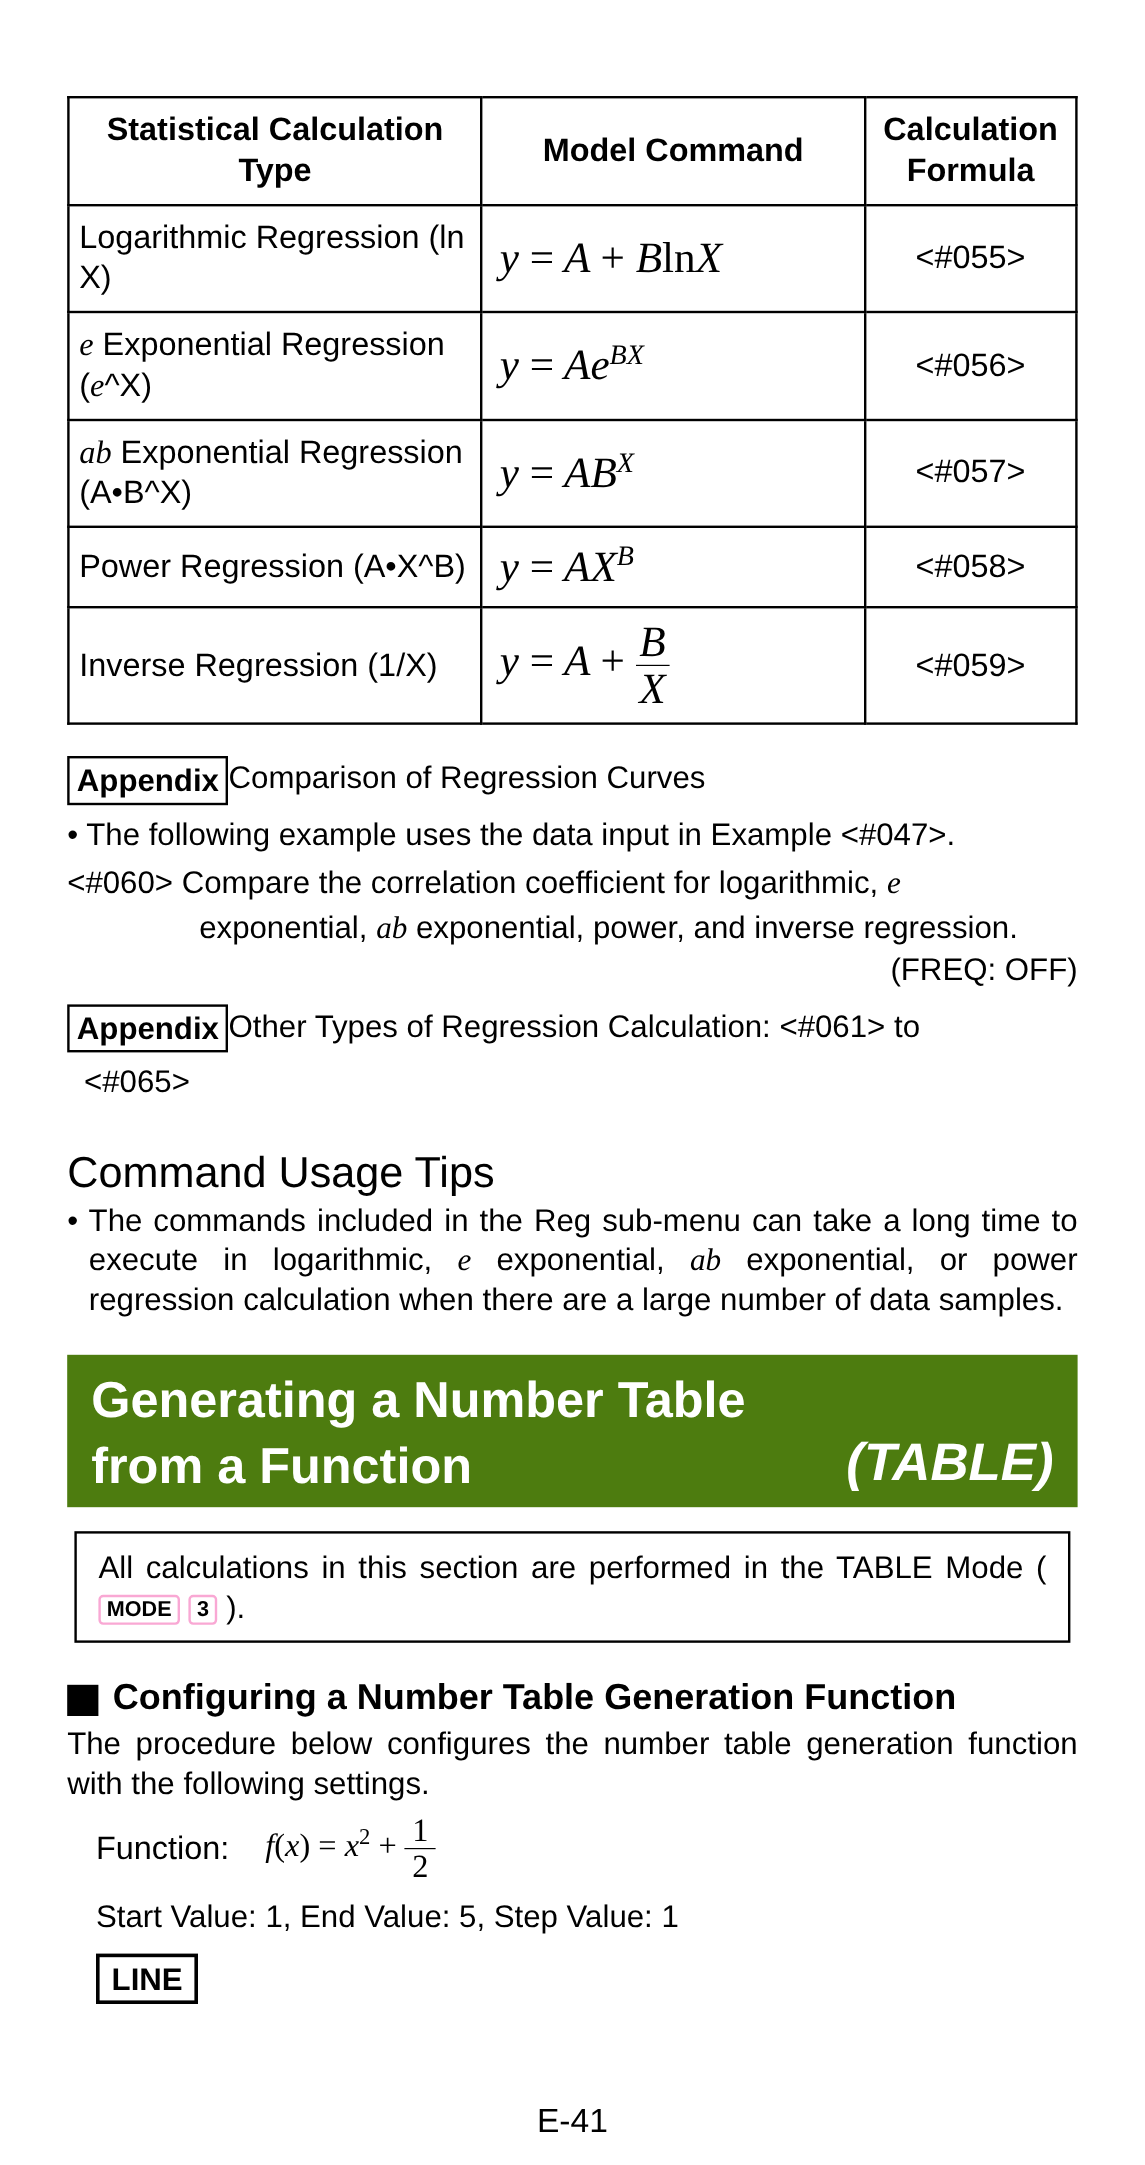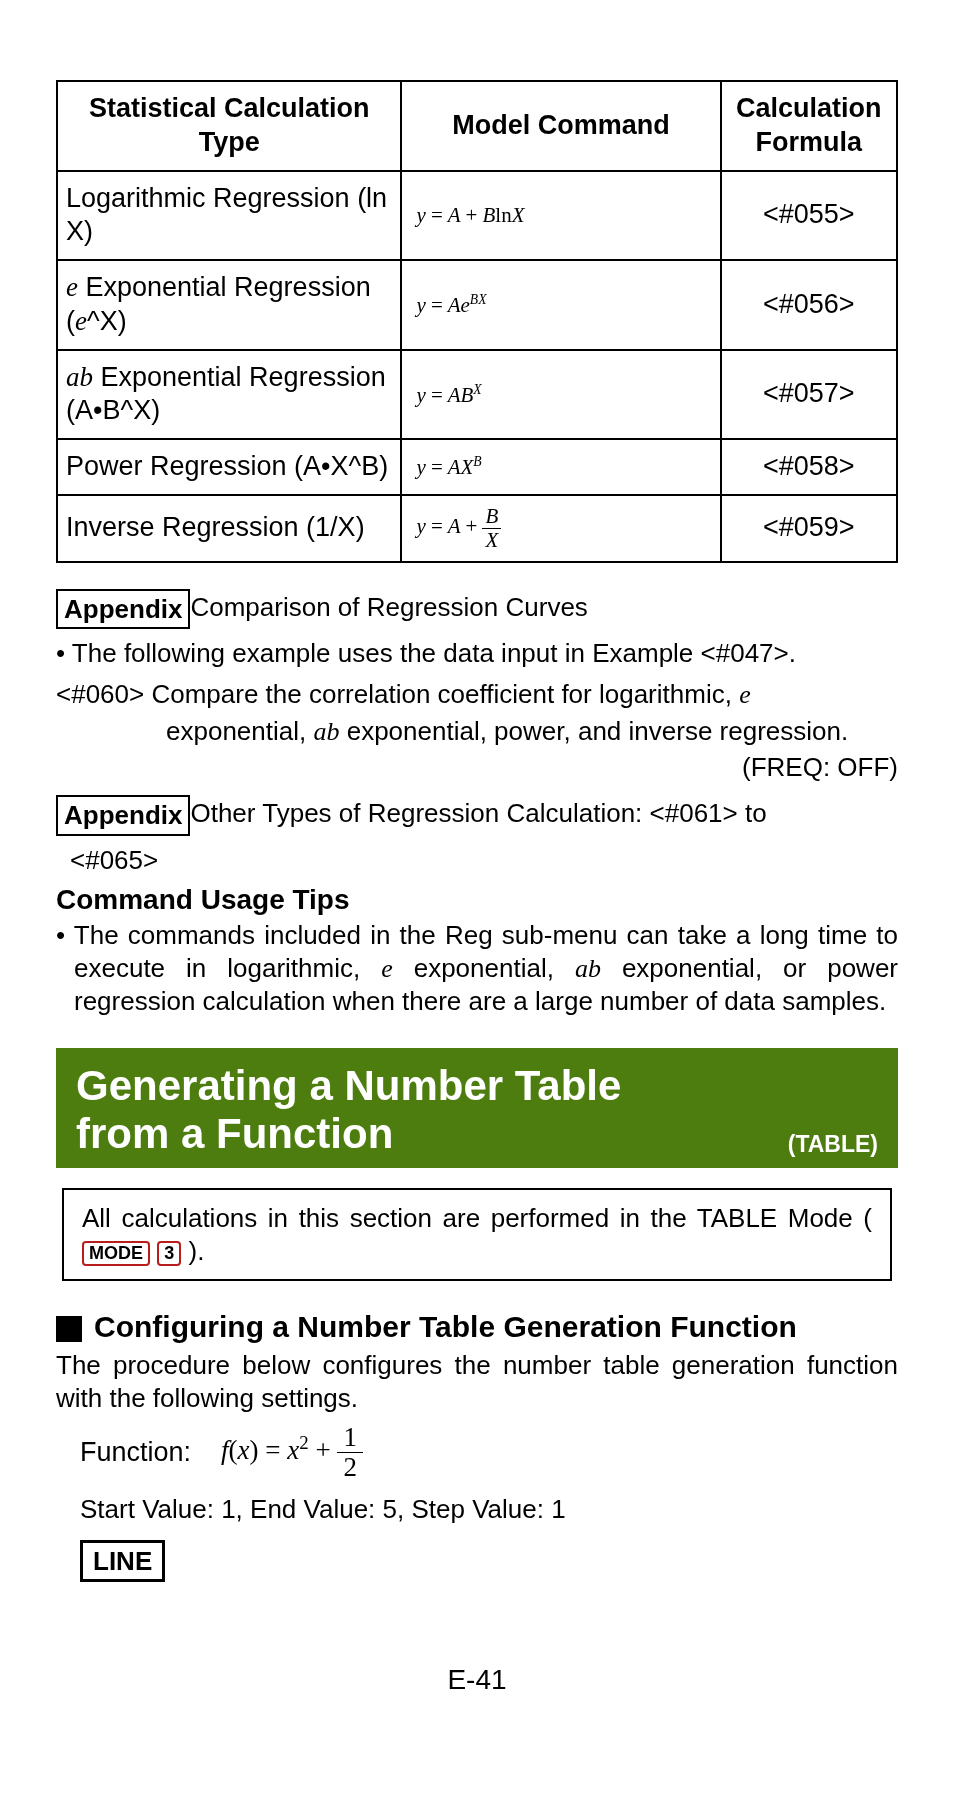--- a/index.html
+++ b/index.html
@@ -1,46 +1,46 @@
 <!DOCTYPE html>
 <html><head>
 <meta charset="utf-8">
 <style>
   * { box-sizing: border-box; margin: 0; padding: 0; }
   body { font-family: Arial, Helvetica, sans-serif; font-size: 26px; width: 954px; background: #fff; color: #000; padding: 80px 56px 40px; line-height: 1.25; }
   table.reg { border-collapse: collapse; width: 100%; border: 2px solid #0ea5e9; }
   table.reg th, table.reg td { border: 2px solid #000; padding: 10px 8px; vertical-align: middle; }
   table.reg th { font-weight: bold; text-align: center; font-size: 27px; }
   table.reg td.col0 { font-size: 27px; }
-  table.reg td.col1 { font-family: 'Times New Roman', serif; font-style: italic; font-size: 21px; padding-left: 14px; border-radius: 29px; }
+  table.reg td.col1 { font-family: 'Times New Roman', serif; font-style: italic; font-size: 36px; padding-left: 14px; border-radius: 29px; }
   table.reg td.col2 { text-align: center; font-size: 27px; }
   .col0 { width: 41%; }
   .col1 { width: 38%; }
   .col2 { width: 21%; }
   .sup { font-size: 0.65em; vertical-align: super; font-style: italic; }
   .frac { display: inline-block; vertical-align: middle; text-align: center; line-height: 1; font-style: italic; }
   .frac .n { display: block; border-bottom: 1.5px solid #000; padding: 0 3px 1px; }
   .frac .d { display: block; padding-top: 1px; }
   .frac2 { display: inline-block; vertical-align: middle; text-align: center; line-height: 1; }
   .frac2 .n { display: block; border-bottom: 1.5px solid #000; padding: 0 6px 1px; }
   .frac2 .d { display: block; padding-top: 1px; }
   .appendix-row { margin-top: 26px; display: flex; align-items: flex-start; }
   .appendix-box { border: 2px solid #000; font-weight: bold; padding: 2px 6px; font-size: 26px; display: inline-block; flex-shrink: 0; }
   .appendix-text { padding-top: 2px; flex: 1; }
   .bullet-row { margin-top: 8px; text-align: justify; }
   .hang { margin-top: 4px; padding-left: 110px; text-align: justify; }
   .freq { text-align: right; margin-top: 2px; }
-  .cmd-h { font-weight: bold; font-size: 28px; margin-top: 6px; }
+  .cmd-h { font-weight: normal; font-size: 36px; margin-top: 36px; }
   .bullet-para { padding-left: 18px; text-indent: -18px; text-align: justify; margin-top: 2px; }
   .blackbar { background: #4d7c0f; color: #fff; margin: 30px 0 20px; padding: 14px 20px 10px; }
   .blackbar-title { font-family: Arial, Helvetica, sans-serif; font-weight: 900; font-size: 42px; line-height: 1.15; }
   .blackbar-row2 { display: flex; justify-content: space-between; align-items: flex-end; }
-  .blackbar-table { font-family: Arial, Helvetica, sans-serif; font-weight: 900; font-size: 23px; }
+  .blackbar-table { font-family: Arial, Helvetica, sans-serif; font-weight: 900; font-size: 44px; font-style: italic; }
   .notebox { border: 2px solid #000; padding: 12px 18px; margin: 0 6px 28px; text-align: justify; }
-  .key { display: inline-block; border: 2px solid #b91c1c; border-radius: 4px; padding: 0 5px; font-family: Arial, sans-serif; font-size: 18px; font-weight: bold; line-height: 1.2; vertical-align: 1px; }
+  .key { display: inline-block; border: 2px solid #f9a8d4; border-radius: 4px; padding: 0 5px; font-family: Arial, sans-serif; font-size: 18px; font-weight: bold; line-height: 1.2; vertical-align: 1px; }
   .subh-row { display: flex; align-items: center; gap: 12px; margin-top: 6px; }
   .sq { width: 26px; height: 26px; background: #000; flex-shrink: 0; margin-top: 4px; }
   .subh { font-weight: bold; font-size: 30px; line-height: 1.2; }
   .para { text-align: justify; margin-top: 4px; }
   .fn-row { display: flex; align-items: center; gap: 30px; padding-left: 24px; margin-top: 10px; font-size: 27px; }
   .fn-eq { font-family: 'Times New Roman', serif; }
   .vals { padding-left: 24px; margin-top: 12px; }
   .line-box { display: inline-block; border: 3px solid #000; font-weight: bold; font-size: 26px; padding: 2px 10px; margin-left: 24px; margin-top: 14px; }
   .pagenum { text-align: center; margin-top: 80px; font-size: 28px; }
   .ital { font-style: italic; font-family: 'Times New Roman', serif; }

